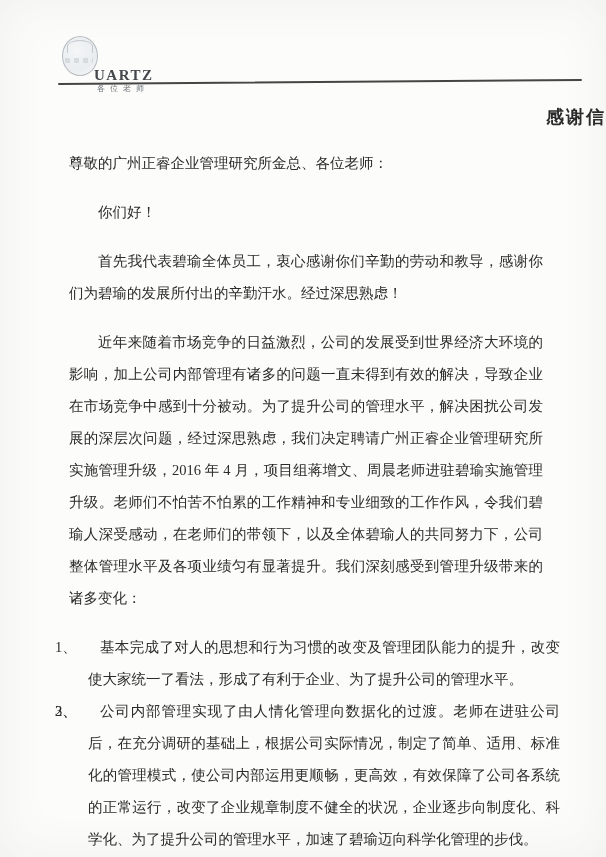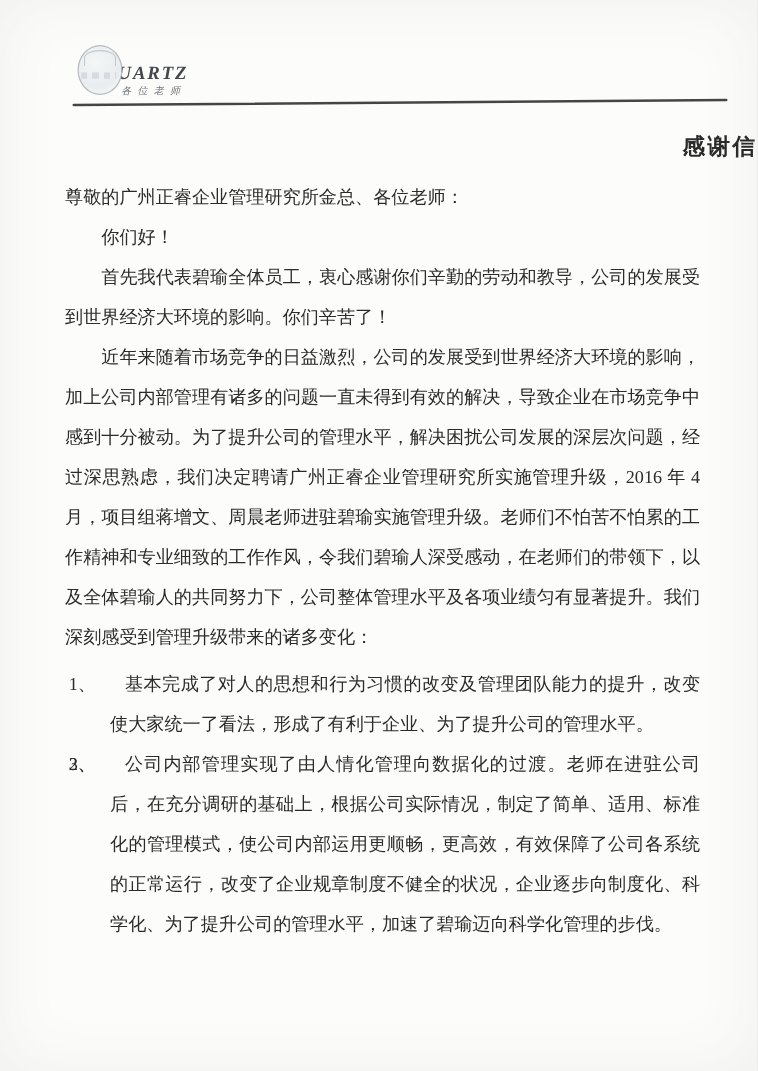--- a/index.html
+++ b/index.html
@@ -51,23 +51,22 @@
   .logo-circle::after {
     content: "";
     position: absolute;
     left: 2px; bottom: 12px;
     width: 28px; height: 5px;
     background: repeating-linear-gradient(90deg, #cdd2d6 0 5px, transparent 5px 9px);
     opacity: 0.7;
   }
   .logo-textblock {
     margin-left: -4px;
-    margin-top: 16px;
+    margin-top: 32px;
     line-height: 1;
-    font-style: italic;
   }
   .logo-latin {
     font-size: 15px;
     font-weight: 600;
     letter-spacing: 1.5px;
     color: #44484c;
   }
   .logo-cn {
     margin-top: 2px;
     font-size: 8px;
@@ -94,21 +93,21 @@
     line-height: 26px;
     letter-spacing: 2px;
   }
   .letter-body {
     padding: 0 46px 0 52px;
     font-size: 14.5px;
     line-height: 32px;
     text-align: justify;
   }
   .letter-body p {
-    margin: 0;
+    margin: 17px;
   }
   .indent {
     text-indent: 2em;
   }
   .change-list {
     list-style: none;
     margin: 6px 0 0 0;
     padding: 0;
   }
   .change-list li {
@@ -138,21 +137,21 @@
       </div>
     </div>
     <div class="rule"></div>
   </div>
 
   <h1 class="title">感谢信</h1>
 
   <div class="letter-body">
     <p>尊敬的广州正睿企业管理研究所金总、各位老师：</p>
     <p class="indent">你们好！</p>
-    <p class="indent">首先我代表碧瑜全体员工，衷心感谢你们辛勤的劳动和教导，公司的发展受到世界经济大环境的影响。你们辛苦了！</p>
+    <p class="indent">首先我代表碧瑜全体员工，衷心感谢你们辛勤的劳动和教导，感谢你们为碧瑜的发展所付出的辛勤汗水。经过深思熟虑！</p>
     <p class="indent">近年来随着市场竞争的日益激烈，公司的发展受到世界经济大环境的影响，加上公司内部管理有诸多的问题一直未得到有效的解决，导致企业在市场竞争中感到十分被动。为了提升公司的管理水平，解决困扰公司发展的深层次问题，经过深思熟虑，我们决定聘请广州正睿企业管理研究所实施管理升级，2016 年 4 月，项目组蒋增文、周晨老师进驻碧瑜实施管理升级。老师们不怕苦不怕累的工作精神和专业细致的工作作风，令我们碧瑜人深受感动，在老师们的带领下，以及全体碧瑜人的共同努力下，公司整体管理水平及各项业绩匀有显著提升。我们深刻感受到管理升级带来的诸多变化：</p>
 
     <ol class="change-list">
       <li>
         <span class="num">1、</span>
         <span>基本完成了对人的思想和行为习惯的改变及管理团队能力的提升，改变使大家统一了看法，形成了有利于企业、为了提升公司的管理水平。</span>
       </li>
       <li>
         <span class="num">2、</span>
       </li>

